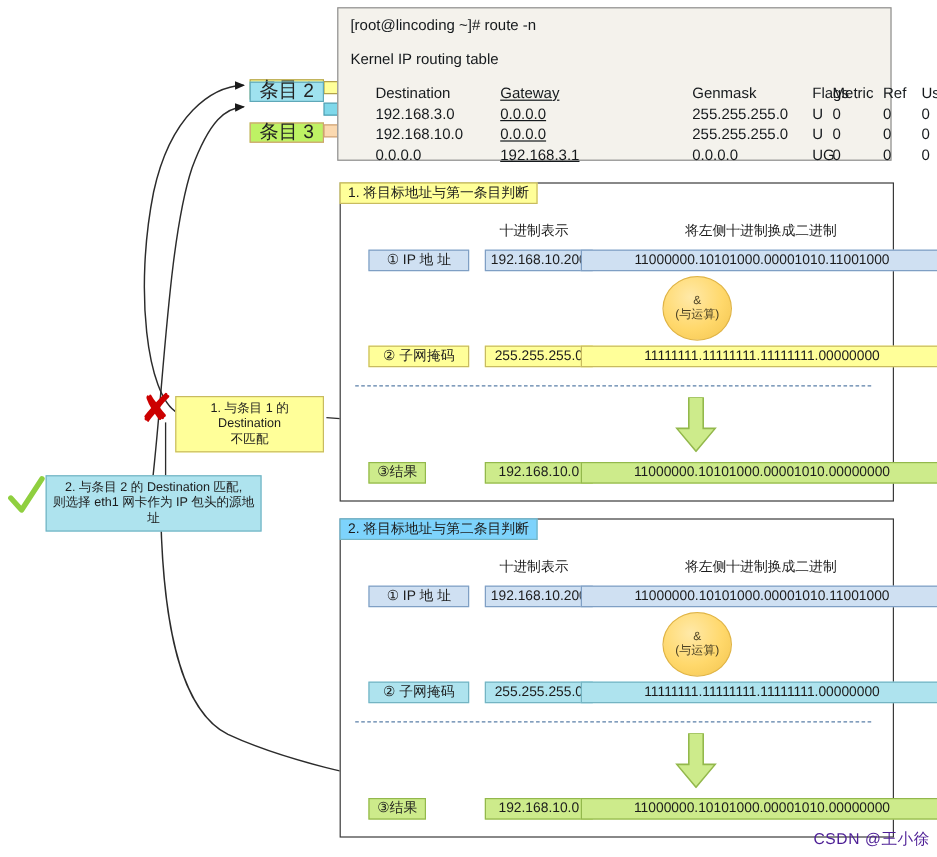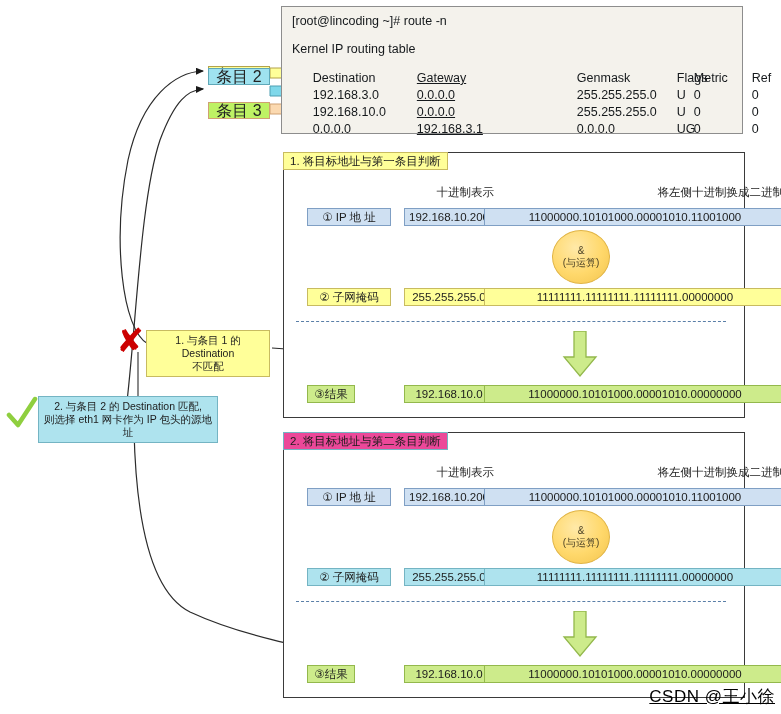--- a/index.html
+++ b/index.html
@@ -30,21 +30,21 @@
     color: #15191c;
     line-height: 1.02;
   }
   .term-line { white-space: pre; height: 16px; }
   .term-gap { height: 12px; }
   .term-row { white-space: pre; height: 17px; }
   .c-dest  { display:inline-block; width: 104px; }
   .c-gw    { display:inline-block; width: 136px; text-decoration: underline; }
   .c-mask  { display:inline-block; width: 100px; padding-left: 24px; }
   .c-flags { display:inline-block; width: 17px; }
-  .c-met   { display:inline-block; width: 58px; }
+  .c-met   { display:inline-block; width: 42px; }
   .c-ref   { display:inline-block; width: 32px; }
   .c-use   { display:inline-block; width: 40px; }
 
   
   .entry {
     position: absolute;
     left: 208px;
     width: 62px; height: 17px;
     box-sizing: border-box;
     border: 1px solid #9a8d55;
@@ -72,28 +72,28 @@
     position: absolute; left: -1px; top: -1px;
     height: 18px; line-height: 17px;
     padding: 0 6px;
     font-size: 11.5px;
     border: 1px solid #a5a5a5;
     box-sizing: border-box;
     white-space: nowrap;
     color: #1c1c1c;
   }
   .p1 .panel-title { background: #ffff99; border-color:#c8bb60; }
-  .p2 .panel-title { background: #ec4899; border-color:#74b4c3; }
+  .p2 .panel-title { background: #7dd3fc; border-color:#74b4c3; }
 
   .colhdr {
     position: absolute;
     font-size: 11.5px;
     color: #1c1c1c;
     white-space: nowrap;
-    text-align: right;
+    text-align: center;
   }
   .colhdr.dec { left: 112px; top: 32px; width: 98px; }
   .colhdr.bin { left: 200px; top: 32px; width: 300px; }
 
   .cell {
     position: absolute;
     box-sizing: border-box;
     border: 1px solid #7f9fc4;
     font-size: 11.5px;
     line-height: 16px;
@@ -168,25 +168,24 @@
     width: 32px; height: 34px;
     color: #cc0000; font-size: 33px; font-weight: bold;
     line-height: 34px; text-align: center;
     font-family: "Liberation Sans", "DejaVu Sans", sans-serif;
   }
   .mark-check { position: absolute; left: 6px; top: 396px; width: 32px; height: 36px; }
 
   .watermark {
     position: absolute;
     right: 6px; bottom: 6px;
-    font-size: 17px;
-    color: #000000;
+    font-size: 13px;
+    color: #4c1d95;
     white-space: nowrap;
     letter-spacing: 0.5px;
-    text-decoration: underline;
   }
 </style>
 </head>
 <body>
 
 <div class="stage">
 
   <svg class="svg-layer" viewBox="0 0 781 714">
     <defs>
       <marker id="blkarrow" markerWidth="7" markerHeight="7" refX="6" refY="3" orient="auto">

